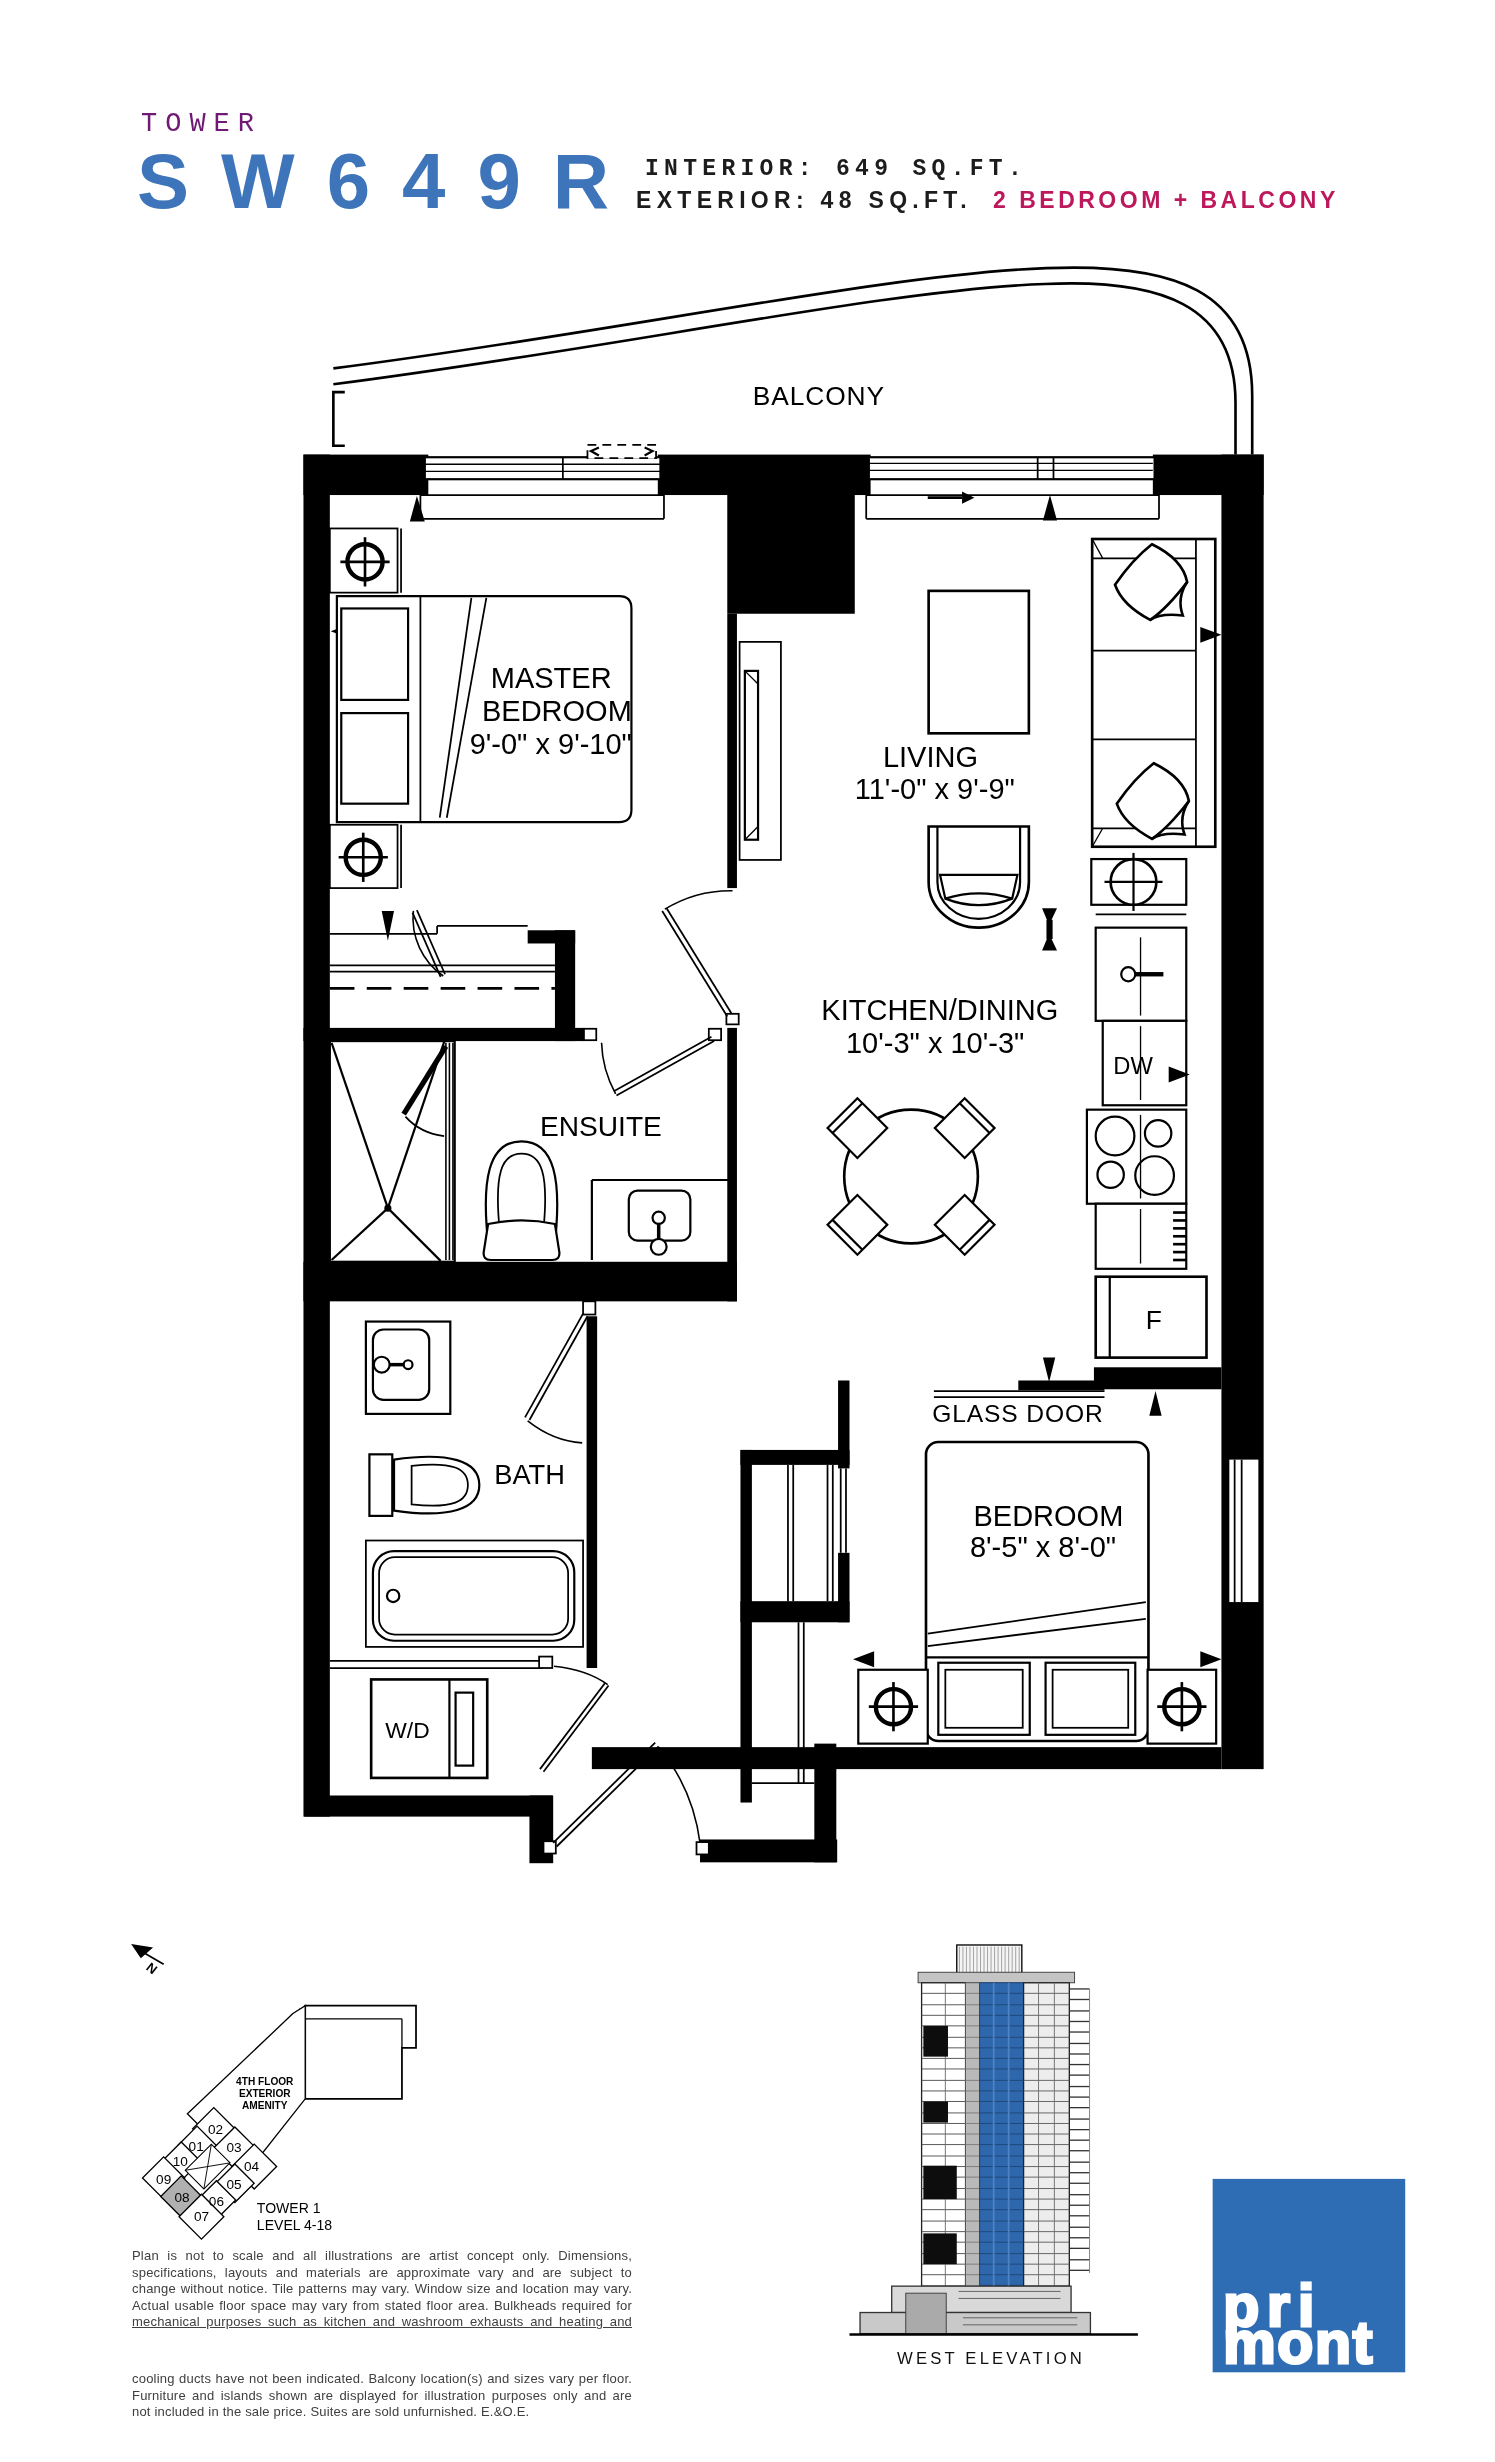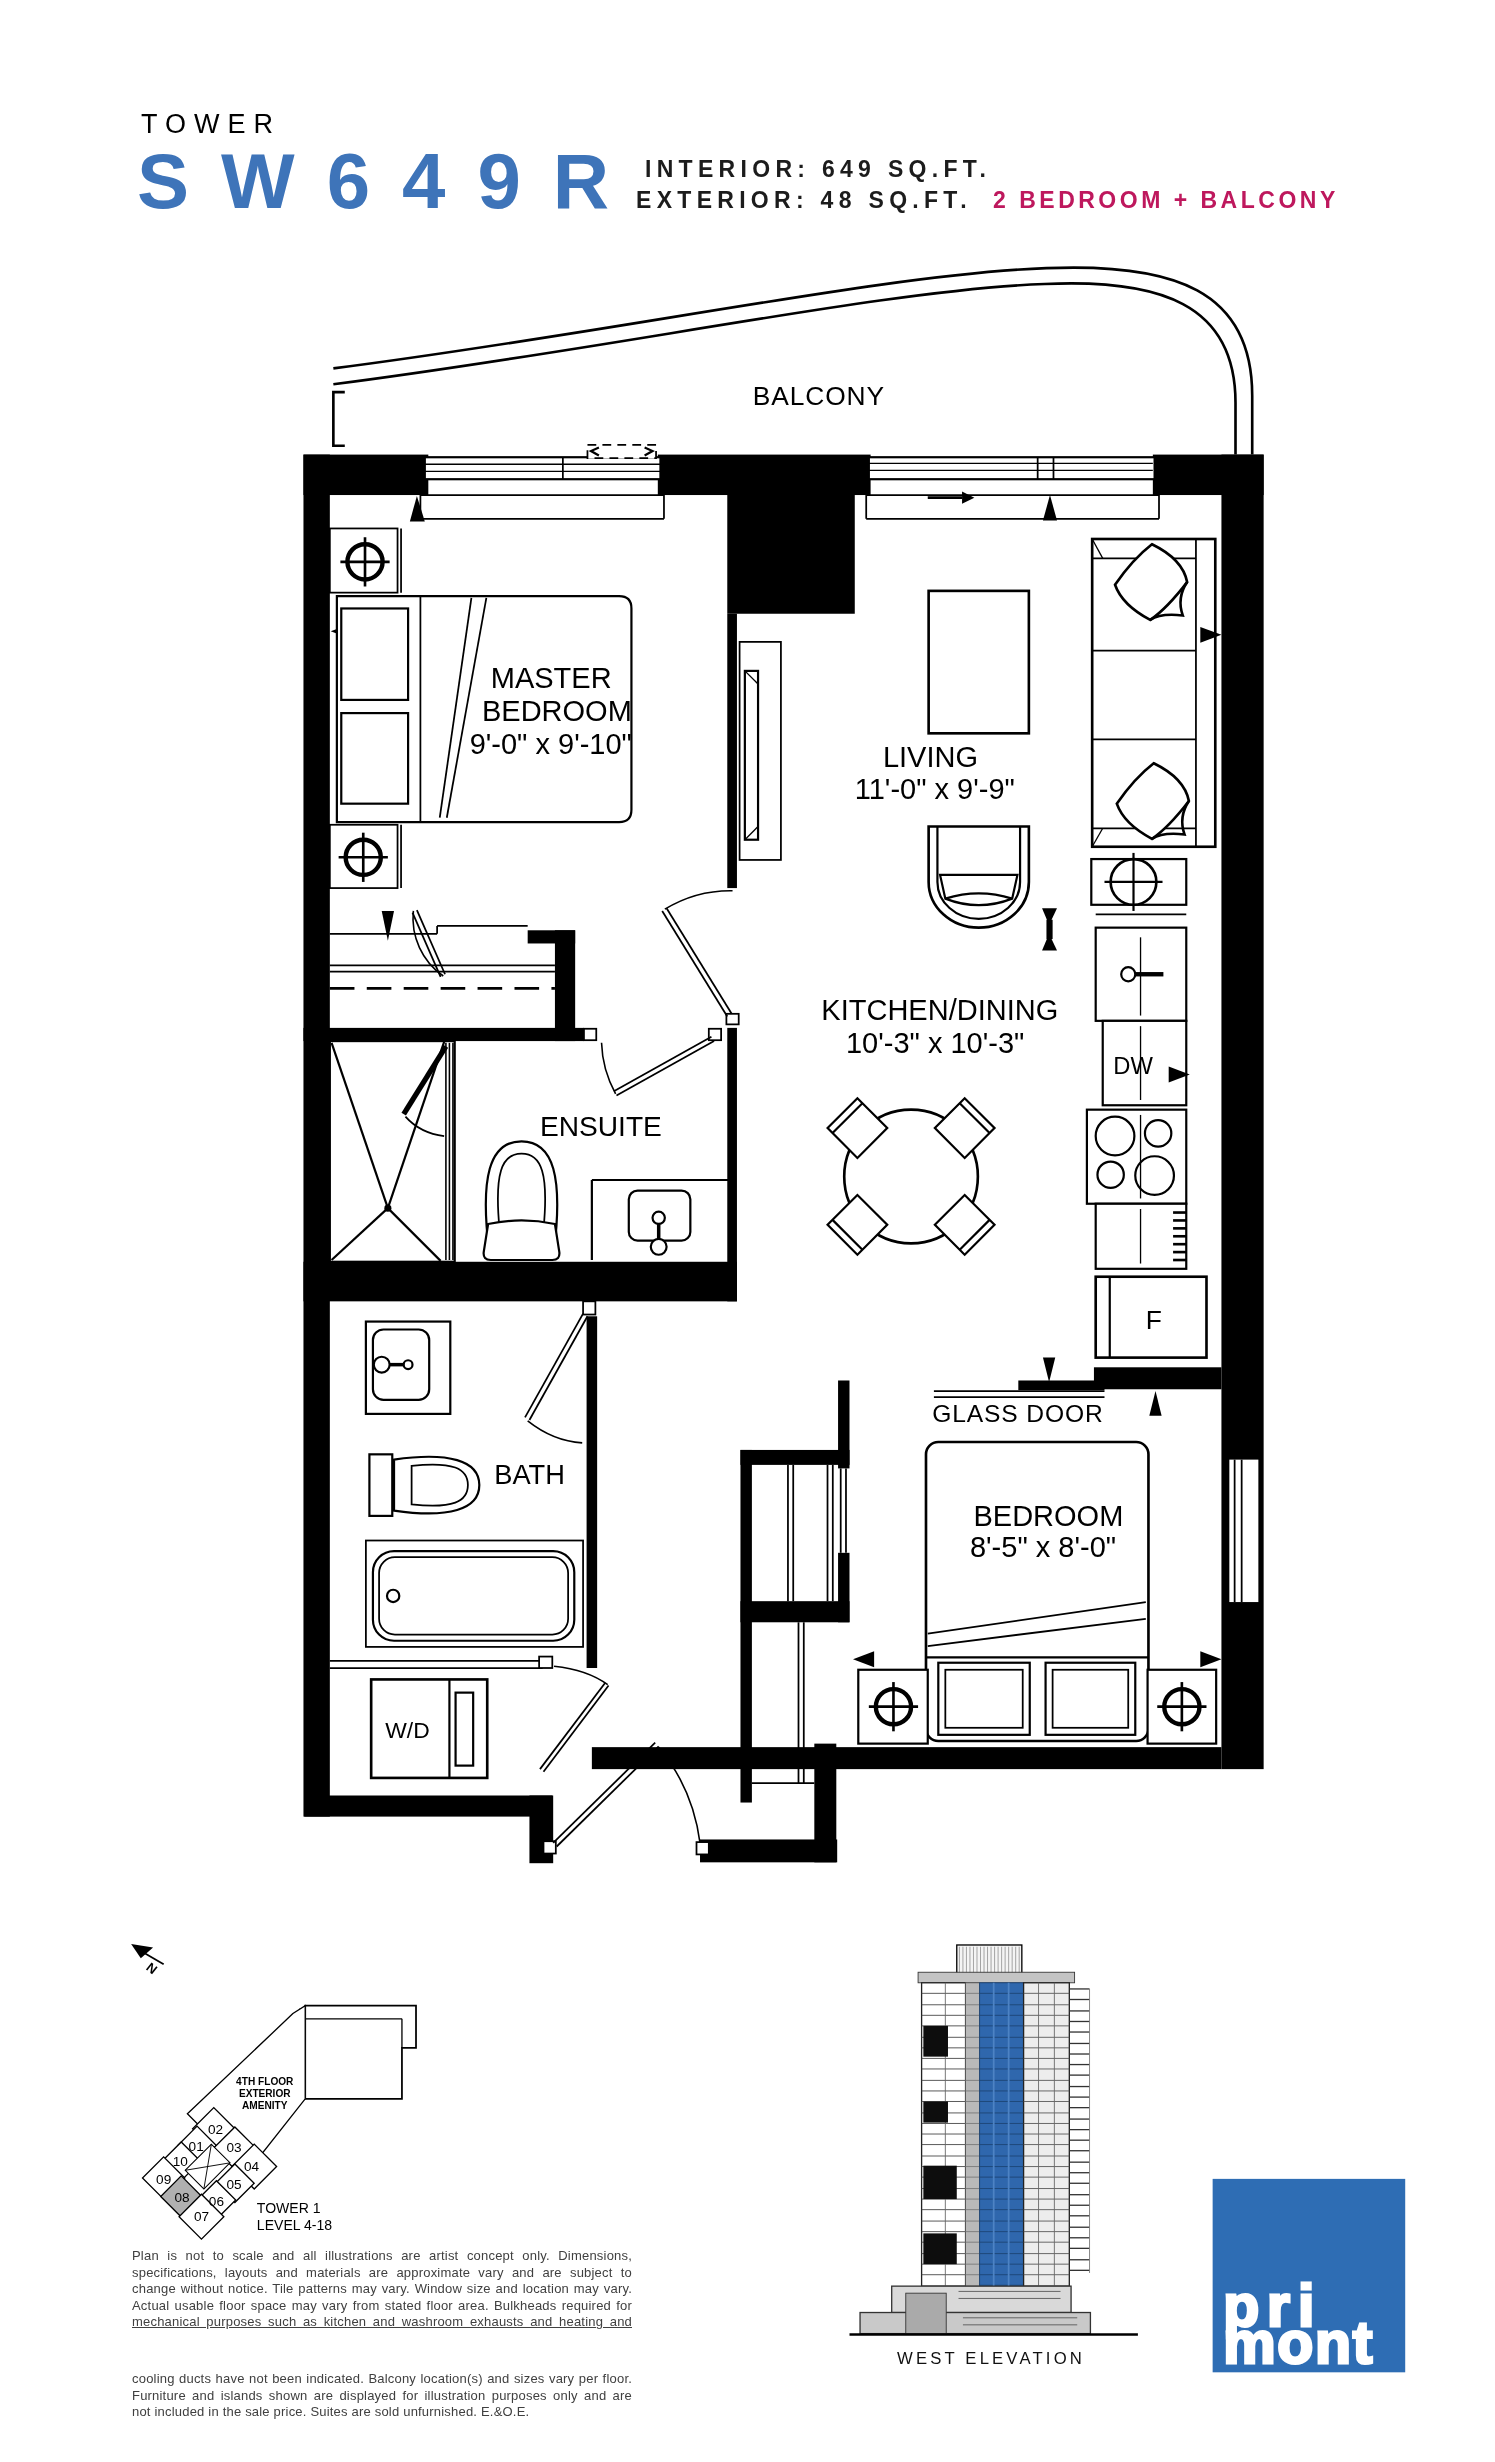--- a/index.html
+++ b/index.html
@@ -2,25 +2,25 @@
 <html style="font-size:14px"><head>
 <meta charset="utf-8">
 <style>
 html,body{margin:0;padding:0;background:#ffffff;}
 body{width:1495px;height:2462px;font-family:"Liberation Sans",sans-serif;position:relative;overflow:hidden;}
 .abs{position:absolute;}
 </style>
 </head>
 <body>
 
-<div class="abs" style="left:141px;top:109px;font-size:27px;letter-spacing:8px;color:#000000;font-weight:400;">TOWER</div>
+<div class="abs" style="left:141px;top:109px;font-size:27px;letter-spacing:8px;color:#701a75;font-weight:400;font-family:Liberation Mono, monospace;">TOWER</div>
 
 <div class="abs" style="left:137px;top:142px;font-size:78px;letter-spacing:32px;line-height:1;color:#3e74b9;font-weight:700;">SW649R</div>
 
-<div class="abs" style="left:645px;top:156px;font-size:23px;letter-spacing:5.3px;color:#1c1c1c;font-weight:700;">INTERIOR: 649 SQ.FT.</div>
+<div class="abs" style="left:645px;top:156px;font-size:23px;letter-spacing:5.3px;color:#1c1c1c;font-weight:700;font-family:Liberation Mono, monospace;">INTERIOR: 649 SQ.FT.</div>
 
 <div class="abs" style="left:636px;top:187px;font-size:23px;letter-spacing:5.3px;color:#1c1c1c;font-weight:700;">EXTERIOR: 48 SQ.FT.</div>
 
 <div class="abs" style="left:993px;top:187px;font-size:23px;letter-spacing:3.5px;color:#be185d;font-weight:700;">2 BEDROOM + BALCONY</div>
 
 <div class="abs" style="left:132px;top:2248px;width:500px;font-size:13px;line-height:16.6px;color:#404040;letter-spacing:0.2px;">
     <div style="text-align:justify;text-align-last:justify;">Plan is not to scale and all illustrations are artist concept only. Dimensions,</div>
     <div style="text-align:justify;text-align-last:justify;">specifications, layouts and materials are approximate vary and are subject to</div>
     <div style="text-align:justify;text-align-last:justify;">change without notice. Tile patterns may vary. Window size and location may vary.</div>
     <div style="text-align:justify;text-align-last:justify;">Actual usable floor space may vary from stated floor area. Bulkheads required for</div>

